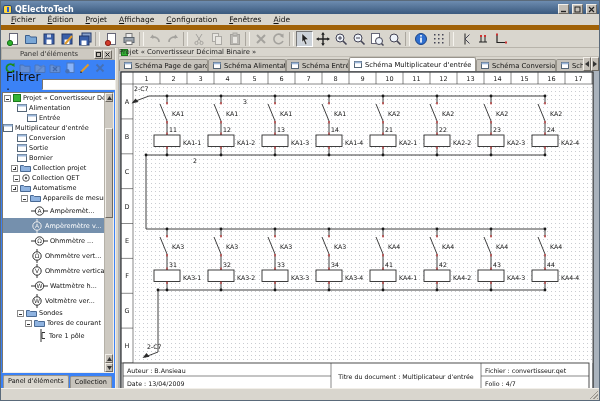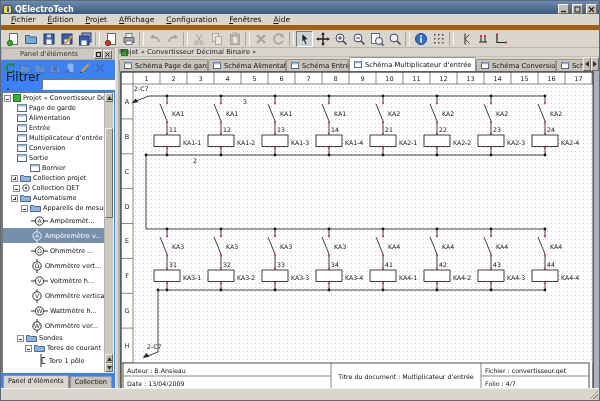--- a/index.html
+++ b/index.html
@@ -378,68 +378,59 @@
             </span>
           <span>Projet « Convertisseur Déci...</span>
         </div>
         <div class="trow" style="padding-left:14px">
           <span class="ticon">
               <svg width="10" height="8">
                 <rect x="0.5" y="0.5" width="9" height="7" fill="#fff" stroke="#567"></rect>
                 <rect x="0.5" y="0.5" width="9" height="2" fill="#9ab5d9"></rect>
               </svg>
             </span>
-          <span>Page de garde</span>
-        </div>
-        <div class="trow" style="padding-left:14px">
+          <span>Alimentation</span>
+        </div>
+        <div class="trow" style="padding-left:24px">
           <span class="ticon">
               <svg width="10" height="8">
                 <rect x="0.5" y="0.5" width="9" height="7" fill="#fff" stroke="#567"></rect>
                 <rect x="0.5" y="0.5" width="9" height="2" fill="#9ab5d9"></rect>
               </svg>
             </span>
-          <span>Alimentation</span>
-        </div>
-        <div class="trow" style="padding-left:14px">
+          <span>Entrée</span>
+        </div>
+        <div class="trow" style="">
           <span class="ticon">
               <svg width="10" height="8">
                 <rect x="0.5" y="0.5" width="9" height="7" fill="#fff" stroke="#567"></rect>
                 <rect x="0.5" y="0.5" width="9" height="2" fill="#9ab5d9"></rect>
               </svg>
             </span>
-          <span>Entrée</span>
+          <span>Multiplicateur d'entrée</span>
         </div>
         <div class="trow" style="padding-left:14px">
           <span class="ticon">
               <svg width="10" height="8">
                 <rect x="0.5" y="0.5" width="9" height="7" fill="#fff" stroke="#567"></rect>
                 <rect x="0.5" y="0.5" width="9" height="2" fill="#9ab5d9"></rect>
               </svg>
             </span>
-          <span>Multiplicateur d'entrée</span>
+          <span>Conversion</span>
         </div>
         <div class="trow" style="padding-left:14px">
           <span class="ticon">
               <svg width="10" height="8">
                 <rect x="0.5" y="0.5" width="9" height="7" fill="#fff" stroke="#567"></rect>
                 <rect x="0.5" y="0.5" width="9" height="2" fill="#9ab5d9"></rect>
               </svg>
             </span>
-          <span>Conversion</span>
+          <span>Sortie</span>
         </div>
         <div class="trow" style="padding-left:14px">
-          <span class="ticon">
-              <svg width="10" height="8">
-                <rect x="0.5" y="0.5" width="9" height="7" fill="#fff" stroke="#567"></rect>
-                <rect x="0.5" y="0.5" width="9" height="2" fill="#9ab5d9"></rect>
-              </svg>
-            </span>
-          <span>Sortie</span>
-        </div>
-        <div class="trow" style="padding-left:27px">
           <span class="ticon">
               <svg width="10" height="8">
                 <rect x="0.5" y="0.5" width="9" height="7" fill="#fff" stroke="#567"></rect>
                 <rect x="0.5" y="0.5" width="9" height="2" fill="#9ab5d9"></rect>
               </svg>
             </span>
           <span>Bornier</span>
         </div>
         <div class="trow" style="padding-left:8px">
           <span class="exp plus">
@@ -527,31 +518,20 @@
                 <line x1="6" y1="0" x2="6" y2="3" stroke="#333"></line>
                 <circle cx="6" cy="7" r="4.2" fill="#fff" stroke="#333"></circle>
                 <text x="6" y="9.3" text-anchor="middle" font-size="6" fill="#333">Ω</text>
                 <line x1="6" y1="11" x2="6" y2="14" stroke="#333"></line>
               </svg>
             </span>
           <span>Ohmmètre vert...</span>
         </div>
         <div class="trow tall" style="padding-left:28px">
           <span class="ticon">
-              <svg width="17" height="12">
-                <line x1="0" y1="6" x2="4" y2="6" stroke="#333"></line>
-                <circle cx="8.5" cy="6" r="4.2" fill="#fff" stroke="#333"></circle>
-                <text x="8.5" y="8.3" text-anchor="middle" font-size="6" fill="#333">V</text>
-                <line x1="13" y1="6" x2="17" y2="6" stroke="#333"></line>
-              </svg>
-            </span>
-          <span>Voltmètre h...</span>
-        </div>
-        <div class="trow tall" style="padding-left:28px">
-          <span class="ticon">
               <svg width="12" height="14">
                 <line x1="6" y1="0" x2="6" y2="3" stroke="#333"></line>
                 <circle cx="6" cy="7" r="4.2" fill="#fff" stroke="#333"></circle>
                 <text x="6" y="9.3" text-anchor="middle" font-size="6" fill="#333">V</text>
                 <line x1="6" y1="11" x2="6" y2="14" stroke="#333"></line>
               </svg>
             </span>
           <span>Ohmmètre vertical</span>
         </div>
         <div class="trow tall" style="padding-left:28px">
@@ -567,21 +547,21 @@
         </div>
         <div class="trow tall" style="padding-left:28px">
           <span class="ticon">
               <svg width="12" height="14">
                 <line x1="6" y1="0" x2="6" y2="3" stroke="#333"></line>
                 <circle cx="6" cy="7" r="4.2" fill="#fff" stroke="#333"></circle>
                 <text x="6" y="9.3" text-anchor="middle" font-size="6" fill="#333">W</text>
                 <line x1="6" y1="11" x2="6" y2="14" stroke="#333"></line>
               </svg>
             </span>
-          <span>Ohmmètre ver...</span>
+          <span>Voltmètre ver...</span>
         </div>
         <div class="trow" style="padding-left:14px">
           <span class="exp">
               <i></i>
             </span>
           <span class="ticon">
               <svg width="11" height="8">
                 <path d="M0.5,7.5 V1.5 h3 l1,1 h6 v5 z" fill="#8fb3e0" stroke="#4a6a94"></path>
               </svg>
             </span>

